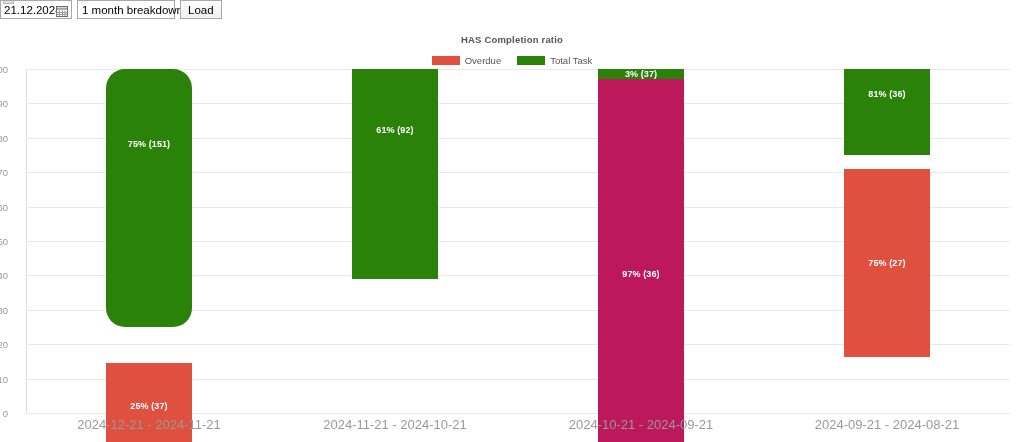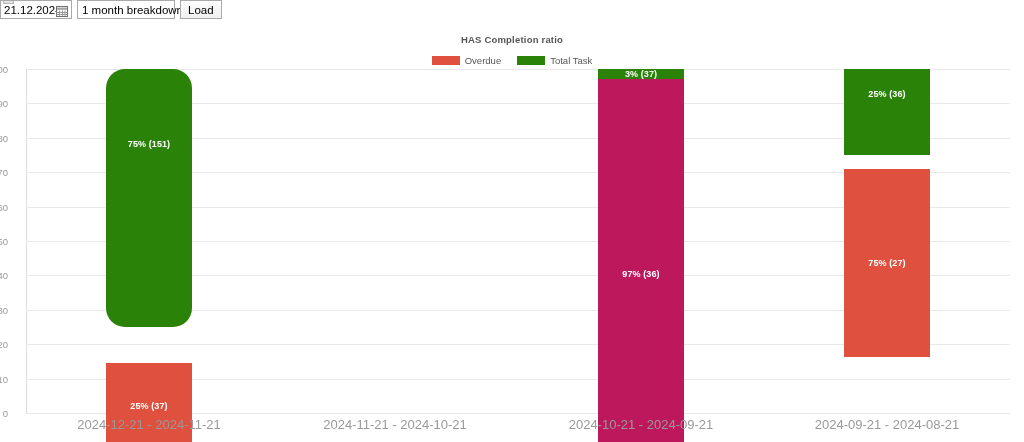--- a/index.html
+++ b/index.html
@@ -206,41 +206,44 @@
               <div class="seg-label" style="top: 50%;">25% (37)</div>
             </div>
             <div class="seg" style="background: rgb(42, 130, 9); height: 258px; top: 0px; border-radius: 19px;">
               <div class="seg-label" style="top: 29%;">75% (151)</div>
             </div>
           </div>
           <div class="xtick">2024-12-21 - 2024-11-21</div>
         </div>
         <div class="bar-slot" style="left: 246px; width: 246px;">
           <div class="bar" style="top: 0px; bottom: 0px;">
+            <div class="seg" style="background: rgb(42, 130, 9); height: 209.84px; top: 0px;">
+              <div class="seg-label" style="top: 29%;">61% (92)</div>
+            </div>
           </div>
           <div class="xtick">2024-11-21 - 2024-10-21</div>
         </div>
         <div class="bar-slot" style="left: 492px; width: 246px;">
           <div class="bar" style="top: 0px; bottom: 0px;">
             <div class="seg" style="background: #be185d; height: 389px; top: 10.32px;">
               <div class="seg-label" style="top: 50%;">97% (36)</div>
             </div>
             <div class="seg" style="background: rgb(42, 130, 9); height: 10.32px; top: -7.10543e-15px;">
               <div class="seg-label" style="top: 50%;">3% (37)</div>
             </div>
           </div>
           <div class="xtick">2024-10-21 - 2024-09-21</div>
         </div>
         <div class="bar-slot" style="left: 738px; width: 246px;">
           <div class="bar" style="top: 0px; bottom: 0px;">
             <div class="seg" style="background: rgb(224, 80, 63); height: 188px; top: 100px;">
               <div class="seg-label" style="top: 50%;">75% (27)</div>
             </div>
             <div class="seg" style="background: rgb(42, 130, 9); height: 86px; top: 0px;">
-              <div class="seg-label" style="top: 29%;">25% (36)</div>
+              <div class="seg-label" style="top: 29%;">81% (36)</div>
             </div>
           </div>
           <div class="xtick">2024-09-21 - 2024-08-21</div>
         </div>
       </div>
 
   </div>
 </div>
 
 </body></html>

